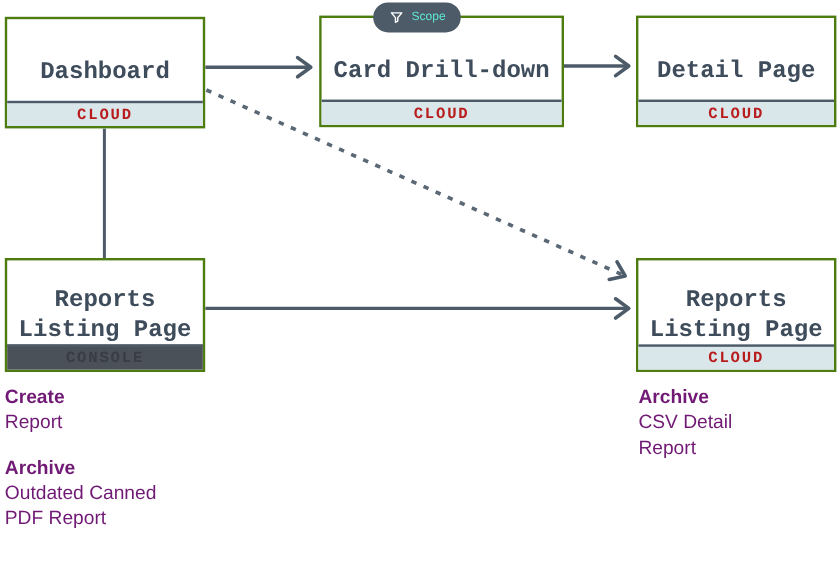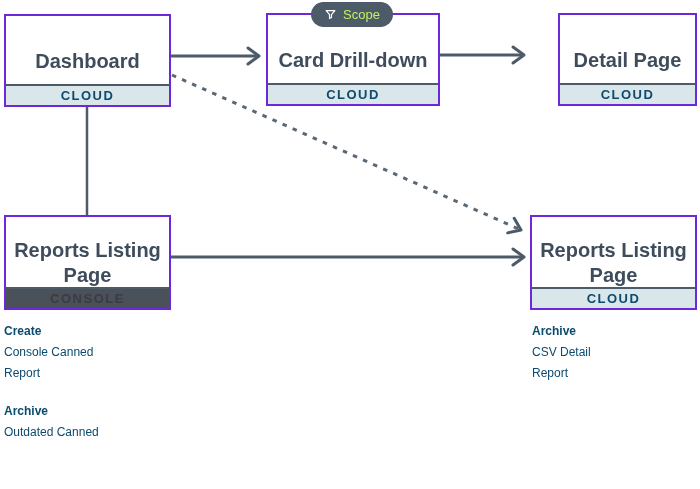--- a/index.html
+++ b/index.html
@@ -11,60 +11,61 @@
     overflow:hidden;
   }
   svg.edges{position:absolute;left:0;top:0;}
   .edge{stroke:#4d5b69;stroke-width:2.8;fill:none;}
   .edge.thin{stroke-width:2.5;}
   .edge.dashed{stroke:#5a6775;stroke-width:3;stroke-dasharray:4.5 6.5;}
 
   .node{
     position:absolute;
     box-sizing:border-box;
-    border:2px solid #6d28d9;
+    border:2px solid #4d7c0f;
     background:#ffffff;
+    font-family:Liberation Mono, monospace;
   }
   .node-title{
     position:absolute;inset:0;
     display:flex;align-items:center;justify-content:center;
     text-align:center;
     font-size:20px;font-weight:700;color:#3e4c5b;
     line-height:24px;
     padding:0 2px;
   }
   .node-badge{
     position:absolute;left:0;right:0;bottom:0;
     height:21px;box-sizing:border-box;
     border-top:2px solid #4d5b69;
     display:flex;align-items:center;justify-content:center;
     font-size:13px;font-weight:600;letter-spacing:1.5px;
   }
-  .badge-cloud{background:#d9e7ea;color:#0c4a6e;}
+  .badge-cloud{background:#d9e7ea;color:#b91c1c;}
   .badge-console{background:#4b5158;color:#383d45;}
 
   .scope-pill{
     position:absolute;left:311px;top:2px;
     height:25px;box-sizing:border-box;
     padding:0 13px;border-radius:13px;
-    background:#4d5b69;color:#bef264;
+    background:#4d5b69;color:#5eead4;
     display:flex;align-items:center;gap:6px;
-    font-size:13px;font-weight:500;
+    font-size:10px;font-weight:500;
   }
   .scope-pill svg{display:block;}
 
   .edge-label{
     position:absolute;left:287px;top:167px;width:94px;
     text-align:center;
     font-size:11.5px;line-height:14px;color:#414e60;
   }
 
   .list{
     position:absolute;
-    font-size:12px;line-height:21px;color:#0c4a6e;
+    font-size:16px;line-height:21px;color:#701a75;
     white-space:nowrap;
   }
   .list .row.bold{font-weight:700;}
   .list .row.gap{margin-top:17px;}
   .list-console{left:4px;top:321px;}
   .list-cloud{left:532px;top:321px;}
 </style>
 </head>
 <body>
 
@@ -81,26 +82,26 @@
     <line class="edge thin" x1="87" y1="107" x2="87" y2="215"></line>
     <line class="edge" x1="171" y1="257" x2="524" y2="257" marker-end="url(#chev)"></line>
     <line class="edge dashed" x1="172" y1="75" x2="521" y2="230" marker-end="url(#chev)"></line>
   </svg>
 
   <div class="node" style="left:4px;top:14px;width:167px;height:93px;">
     <div class="node-title">Dashboard</div>
     <div class="node-badge badge-cloud">CLOUD</div>
   </div>
 
-  <div class="node" style="left:266px;top:13px;width:174px;height:93px;">
+  <div class="node" style="left:266px;top:13px;width:204px;height:93px;">
     <div class="node-title">Card Drill-down</div>
     <div class="node-badge badge-cloud">CLOUD</div>
   </div>
 
-  <div class="node" style="left:558px;top:13px;width:139px;height:93px;">
+  <div class="node" style="left:530px;top:13px;width:167px;height:93px;">
     <div class="node-title">Detail Page</div>
     <div class="node-badge badge-cloud">CLOUD</div>
   </div>
 
   <div class="node" style="left:4px;top:215px;width:167px;height:95px;">
     <div class="node-title" style="line-height:25px;">Reports Listing Page</div>
     <div class="node-badge badge-console">CONSOLE</div>
   </div>
 
   <div class="node" style="left:530px;top:215px;width:167px;height:95px;">
@@ -111,24 +112,24 @@
   <div class="scope-pill">
     <svg width="13" height="13" viewBox="0 0 24 24">
       <path d="M4 5 H20 L13.8 12.4 V17.6 L10.2 19.5 V12.4 Z" fill="none" stroke="#ffffff" stroke-width="2.2" stroke-linejoin="round"></path>
     </svg>
     <span>Scope</span>
   </div>
 
 
   <div class="list list-console">
     <div class="row bold">Create</div>
-    <div class="row">Console Canned</div>
     <div class="row">Report</div>
     <div class="row bold gap">Archive</div>
     <div class="row">Outdated Canned</div>
+    <div class="row">PDF Report</div>
   </div>
 
   <div class="list list-cloud">
     <div class="row bold">Archive</div>
     <div class="row">CSV Detail</div>
     <div class="row">Report</div>
   </div>
 
 </div>
 

